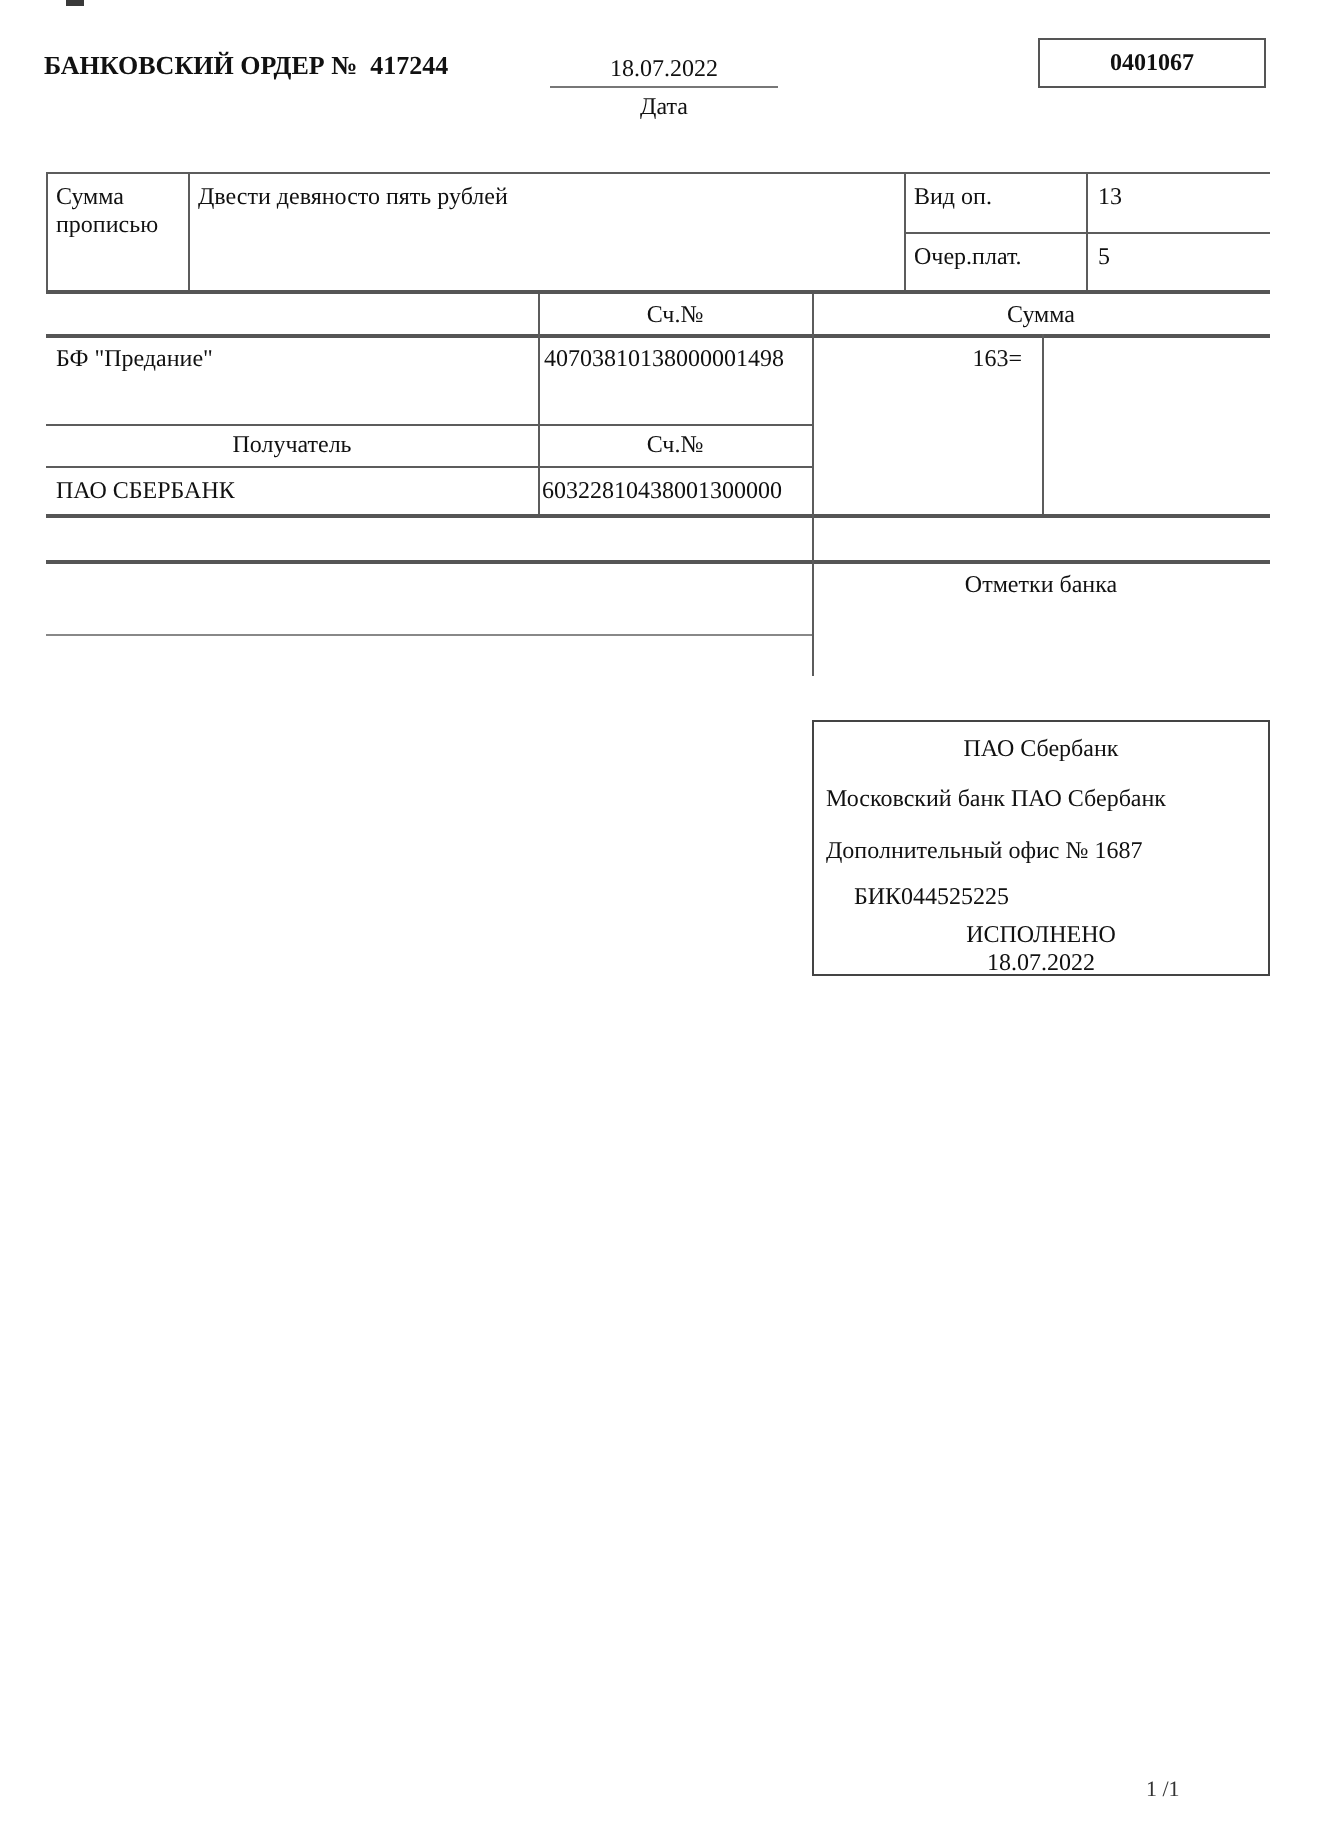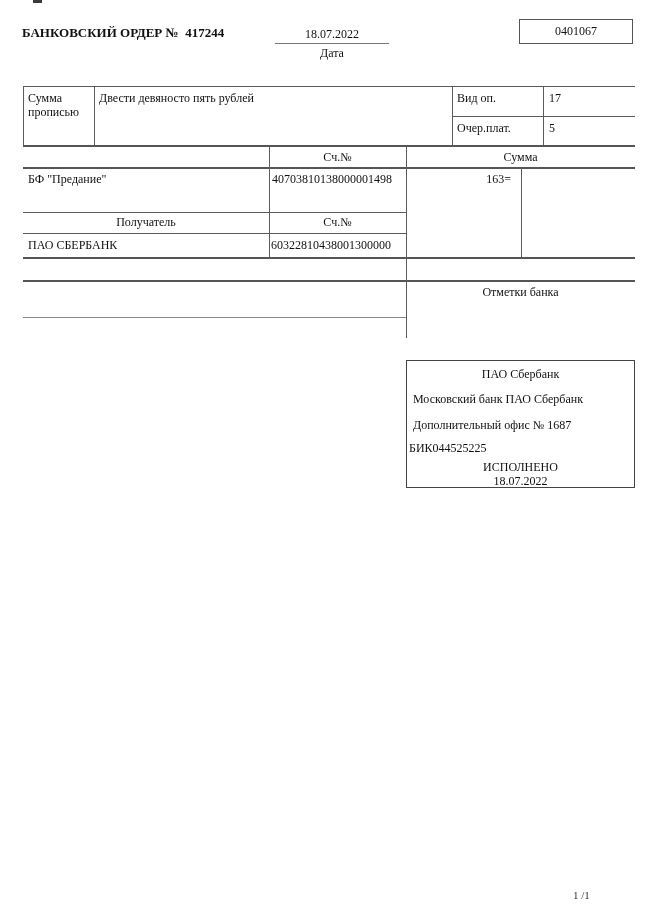--- a/index.html
+++ b/index.html
@@ -29,21 +29,21 @@
 <div id="page">
 
   <div class="abs" style="left:33px;top:0;width:9px;height:3px;background:#3a3a3a;"></div>
 
   <div id="title" class="abs txt" style="left:22px;top:26px;">БАНКОВСКИЙ ОРДЕР №  417244</div>
 
   <div class="abs txt ctr" style="left:275px;top:27px;width:114px;">18.07.2022</div>
   <div id="date-underline" class="hline" style="left:275px;top:43px;width:114px;"></div>
   <div class="abs txt ctr" style="left:275px;top:46px;width:114px;">Дата</div>
 
-  <div class="box" style="left:519px;top:19px;width:114px;height:25px;">
+  <div class="box" style="left:519px;top:19px;width:114px;height:25px;font-weight:bold;">
     <div class="txt ctr" style="width:100%;line-height:23px;">0401067</div>
   </div>
 
   <div class="hline" style="left:23px;top:86px;width:612px;"></div>
   <div class="hline" style="left:452px;top:116px;width:183px;"></div>
   <div class="hline thick" style="left:23px;top:145px;width:612px;"></div>
   <div class="hline thick" style="left:23px;top:167px;width:612px;"></div>
   <div class="hline" style="left:23px;top:212px;width:383px;"></div>
   <div class="hline" style="left:23px;top:233px;width:383px;"></div>
   <div class="hline thick" style="left:23px;top:257px;width:612px;"></div>
@@ -58,21 +58,21 @@
   <div class="vline" style="left:406px;top:147px;height:191px;"></div>
   <div class="vline" style="left:521px;top:167px;height:90px;"></div>
 
   <div class="abs txt" style="left:28px;top:91px;width:62px;white-space:normal;">
     <span>Сумма</span><br>
     <span>прописью</span>
   </div>
   <div class="abs txt" style="left:99px;top:91px;">Двести девяносто пять рублей</div>
 
   <div class="abs txt" style="left:457px;top:91px;">Вид оп.</div>
-  <div class="abs txt" style="left:549px;top:91px;">17</div>
+  <div class="abs txt" style="left:549px;top:91px;">13</div>
   <div class="abs txt" style="left:457px;top:121px;">Очер.плат.</div>
   <div class="abs txt" style="left:549px;top:121px;">5</div>
 
   <div class="abs txt ctr" style="left:269px;top:150px;width:137px;">Сч.№</div>
   <div class="abs txt ctr" style="left:406px;top:150px;width:229px;">Сумма</div>
 
   <div class="abs txt" style="left:28px;top:172px;">БФ "Предание"</div>
   <div class="abs txt" style="left:272px;top:172px;">40703810138000001498</div>
   <div class="abs txt rgt" style="left:406px;top:172px;width:105px;">163=</div>
 
@@ -82,20 +82,20 @@
   <div class="abs txt" style="left:28px;top:238px;">ПАО СБЕРБАНК</div>
   <div class="abs txt" style="left:271px;top:238px;">60322810438001300000</div>
 
 
   <div class="abs txt ctr" style="left:406px;top:285px;width:229px;">Отметки банка</div>
 
   <div class="box" style="left:406px;top:360px;width:229px;height:128px;border-color:#444;">
     <div class="stamp-line ctr" style="left:0;top:6px;width:100%;">ПАО Сбербанк</div>
     <div class="stamp-line" style="left:6px;top:31px;">Московский банк ПАО Сбербанк</div>
     <div class="stamp-line" style="left:6px;top:57px;">Дополнительный офис № 1687</div>
-    <div class="stamp-line" style="left:2px;top:80px;">БИК044525225</div>
+    <div class="stamp-line" style="left:20px;top:80px;">БИК044525225</div>
     <div class="stamp-line ctr" style="left:0;top:99px;width:100%;">ИСПОЛНЕНО</div>
     <div class="stamp-line ctr" style="left:0;top:113px;width:100%;">18.07.2022</div>
   </div>
 
   <div class="abs txt" style="left:573px;top:888px;font-size:11px;color:#333;">1 /1</div>
 
 </div>
 
 </body></html>

